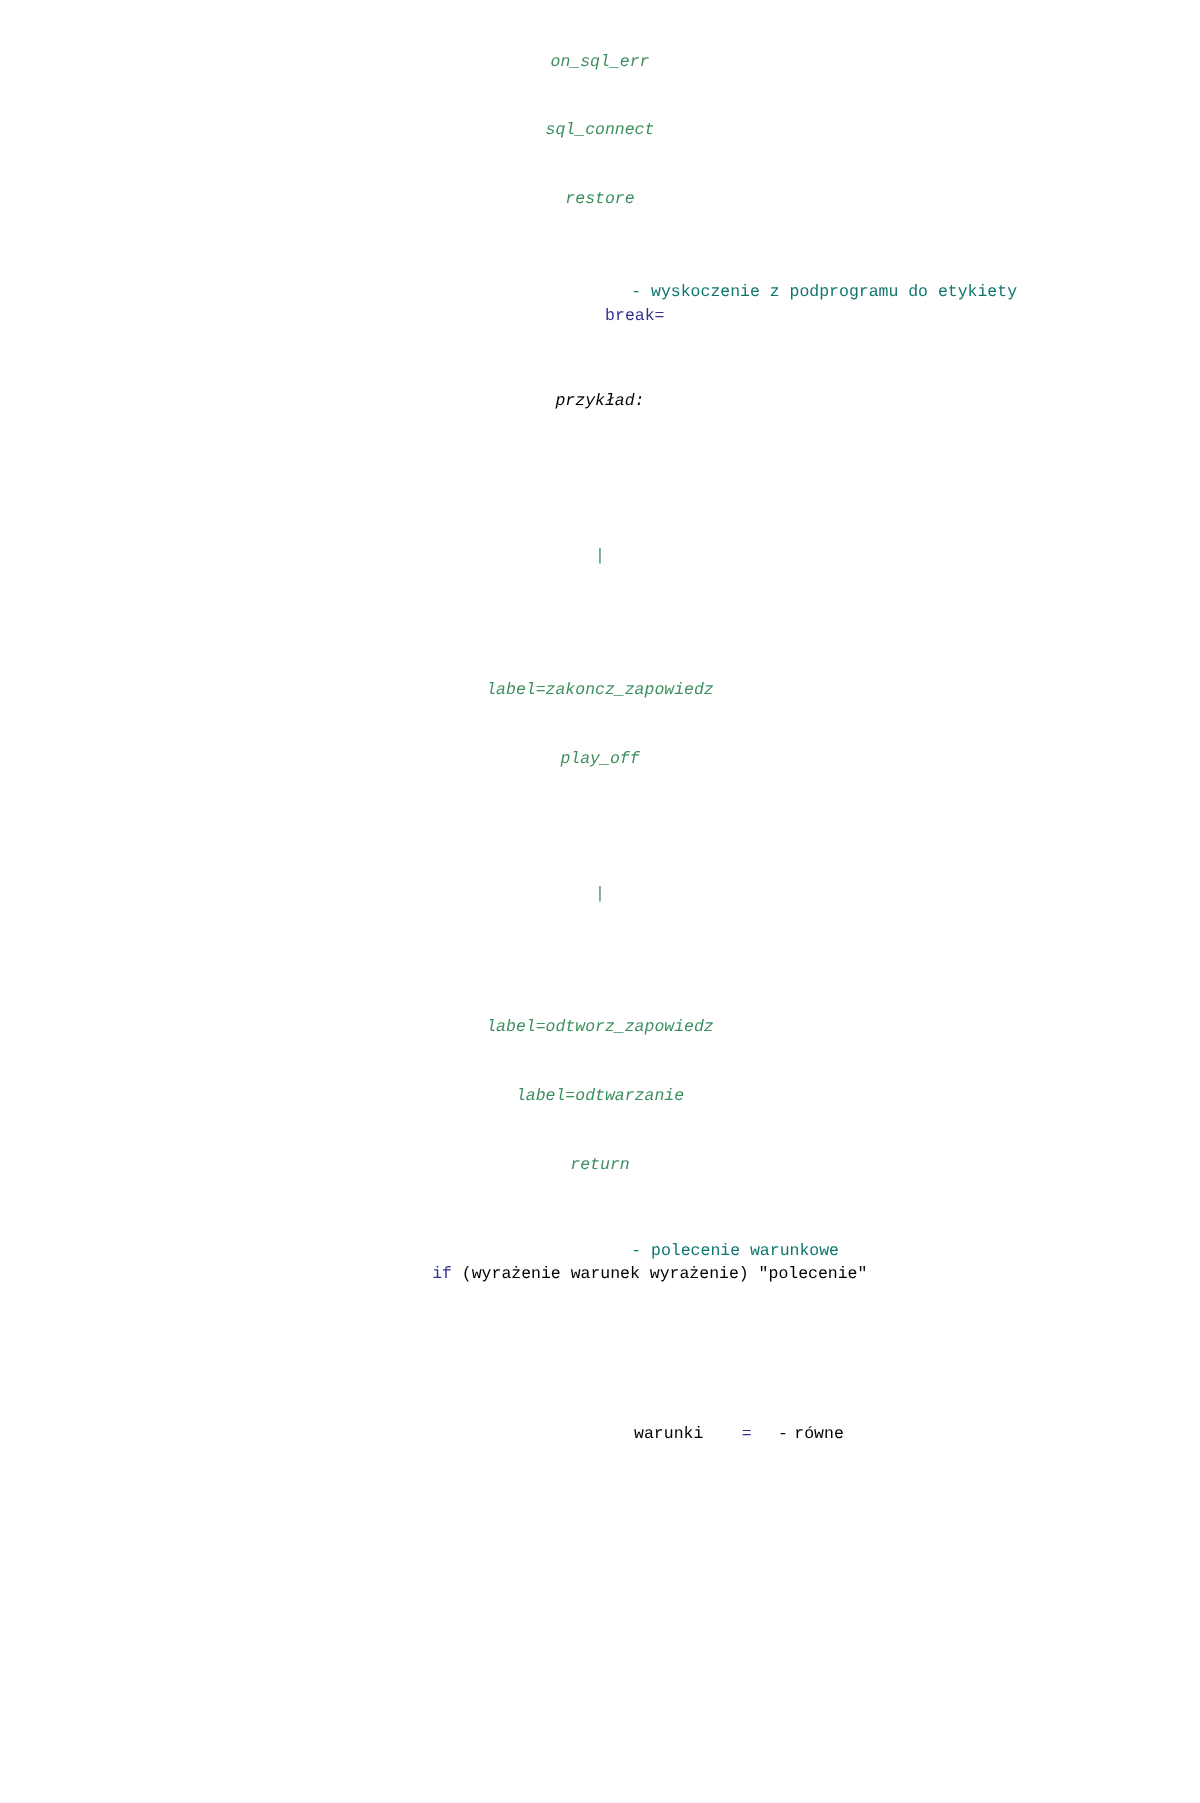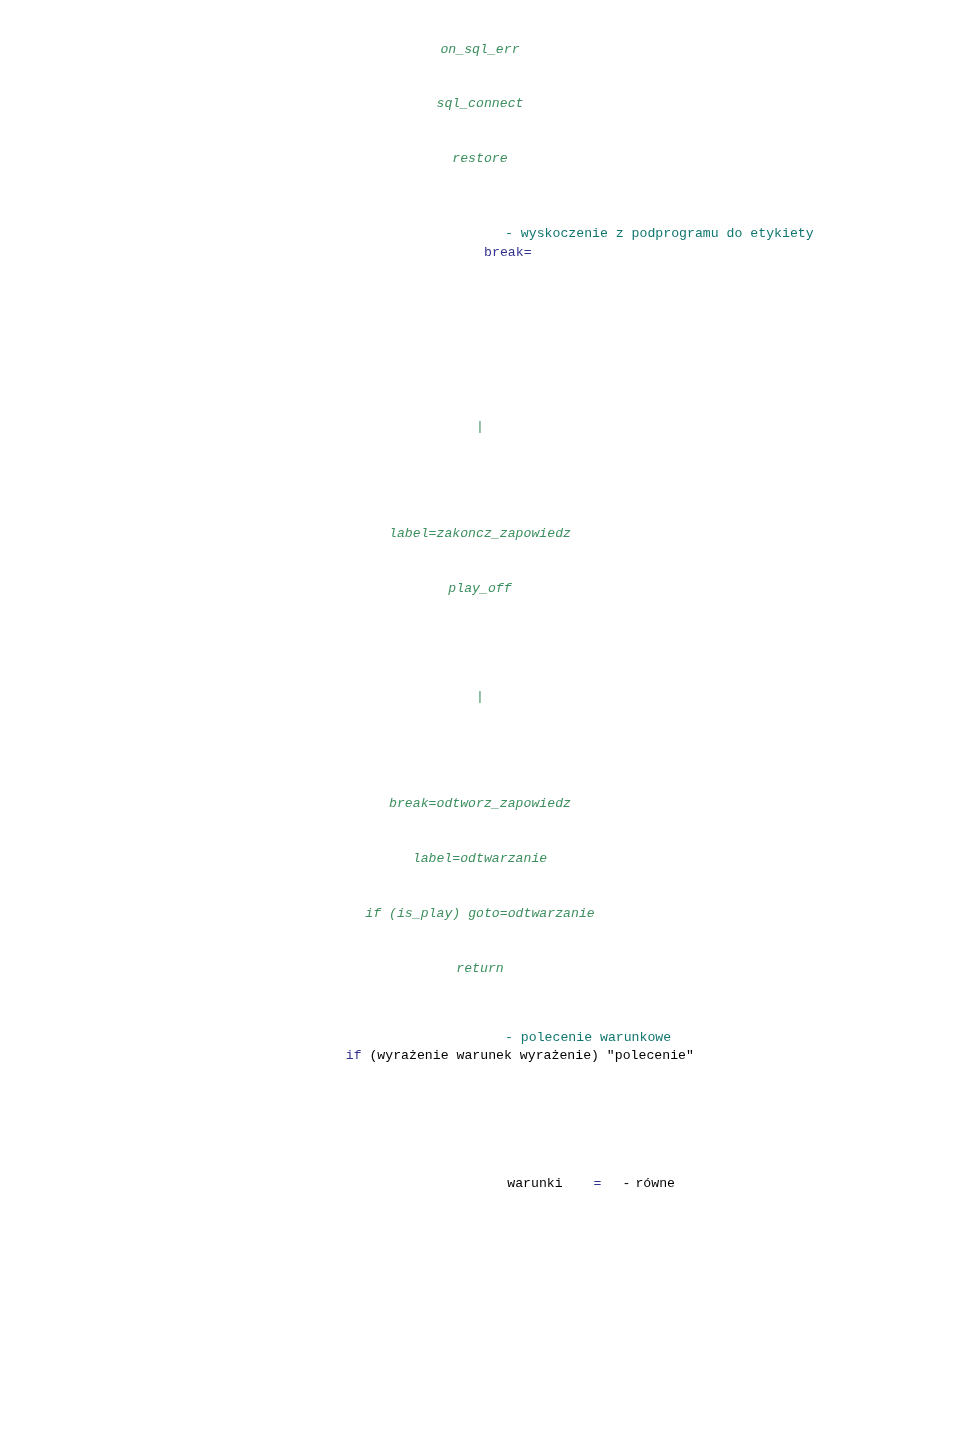--- a/index.html
+++ b/index.html
@@ -85,35 +85,35 @@
 
   <div class="gap-20"></div>
 
   <div class="row indent-1">
     <span class="left blue">break=</span>
     <span class="desc">- wyskoczenie z podprogramu do etykiety</span>
   </div>
 
   <div class="gap-14"></div>
 
+  <div class="row"><span class="black ital">przykład:</span></div>
 
   <div class="gap-16"></div>
 
   <div class="code-block">
     <div class="gap-16"></div>
     <div class="row"><span class="green">|</span></div>
     <div class="gap-16"></div>
     <div class="row"><span class="green">label=zakoncz_zapowiedz</span></div>
     <div class="row"><span class="green">play_off</span></div>
     <div class="gap-16"></div>
     <div class="row"><span class="green">|</span></div>
     <div class="gap-16"></div>
-    <div class="row"><span class="green">break=odtworz_zapowiedz</span></div>
+    <div class="row"><span class="green">label=odtworz_zapowiedz</span></div>
     <div class="row"><span class="green">label=odtwarzanie</span></div>
-    <div class="row"><span class="green">if (is_play) goto=odtwarzanie</span></div>
     <div class="row"><span class="green">return</span></div>
   </div>
 
   <div class="gap-14"></div>
 
   <div class="row indent-2">
     <span class="left blue">if</span><span class="left black"> (wyrażenie warunek wyrażenie) "polecenie"</span>
     <span class="desc">- polecenie warunkowe</span>
   </div>
 

